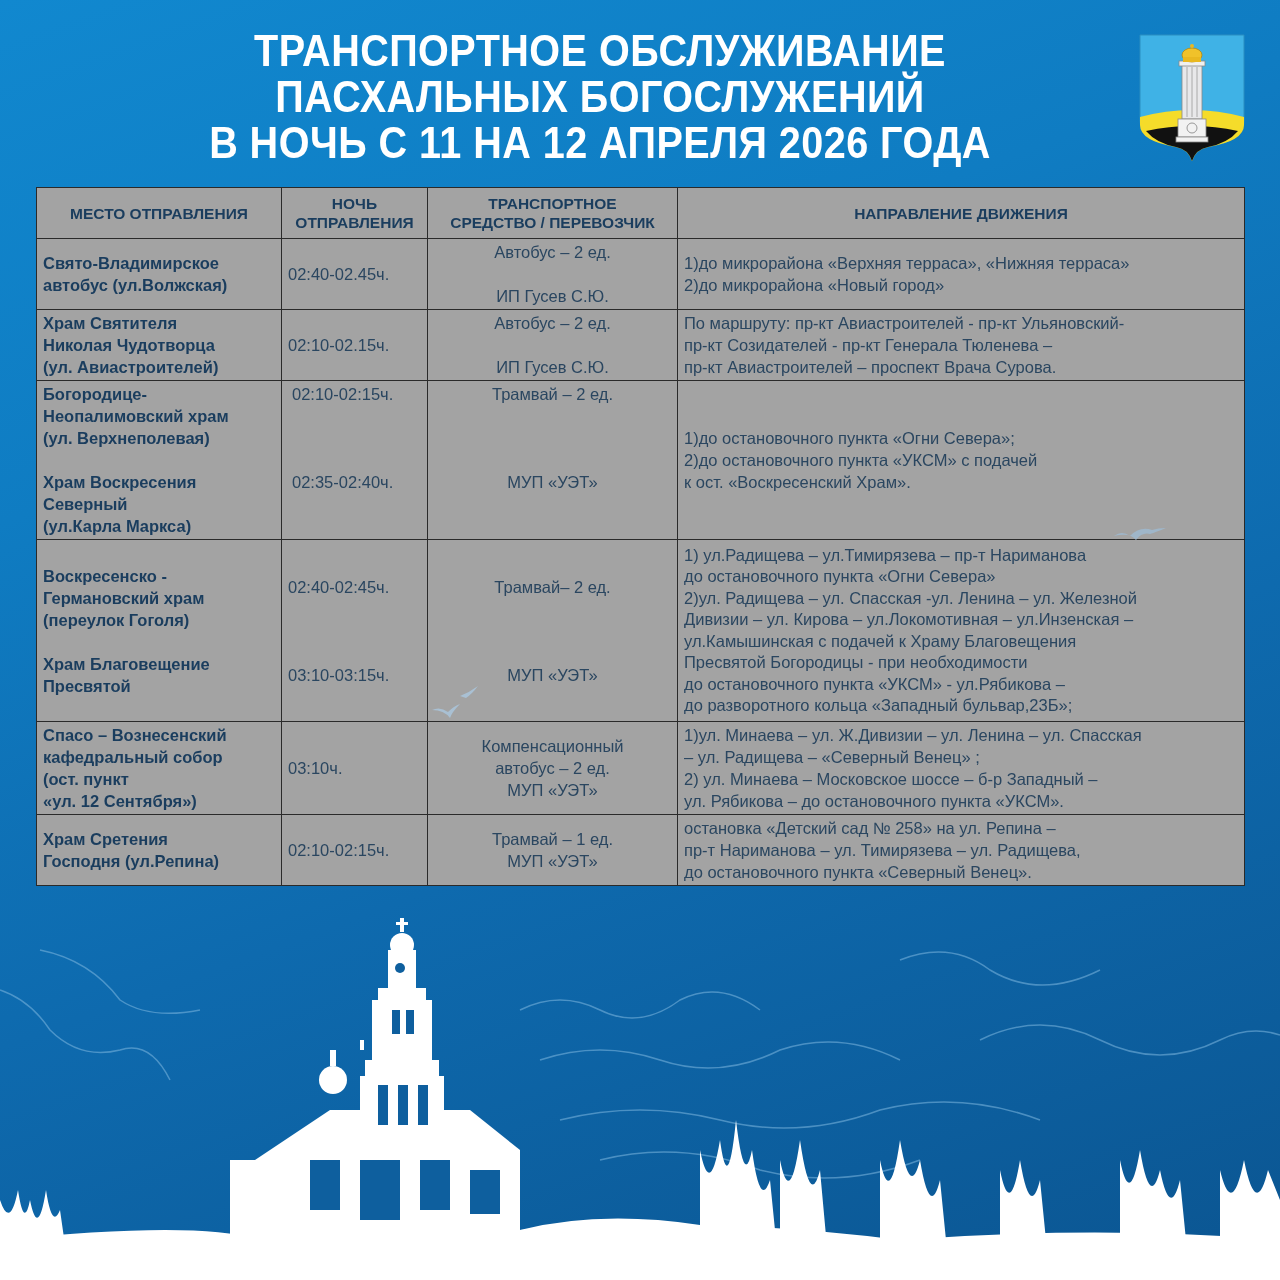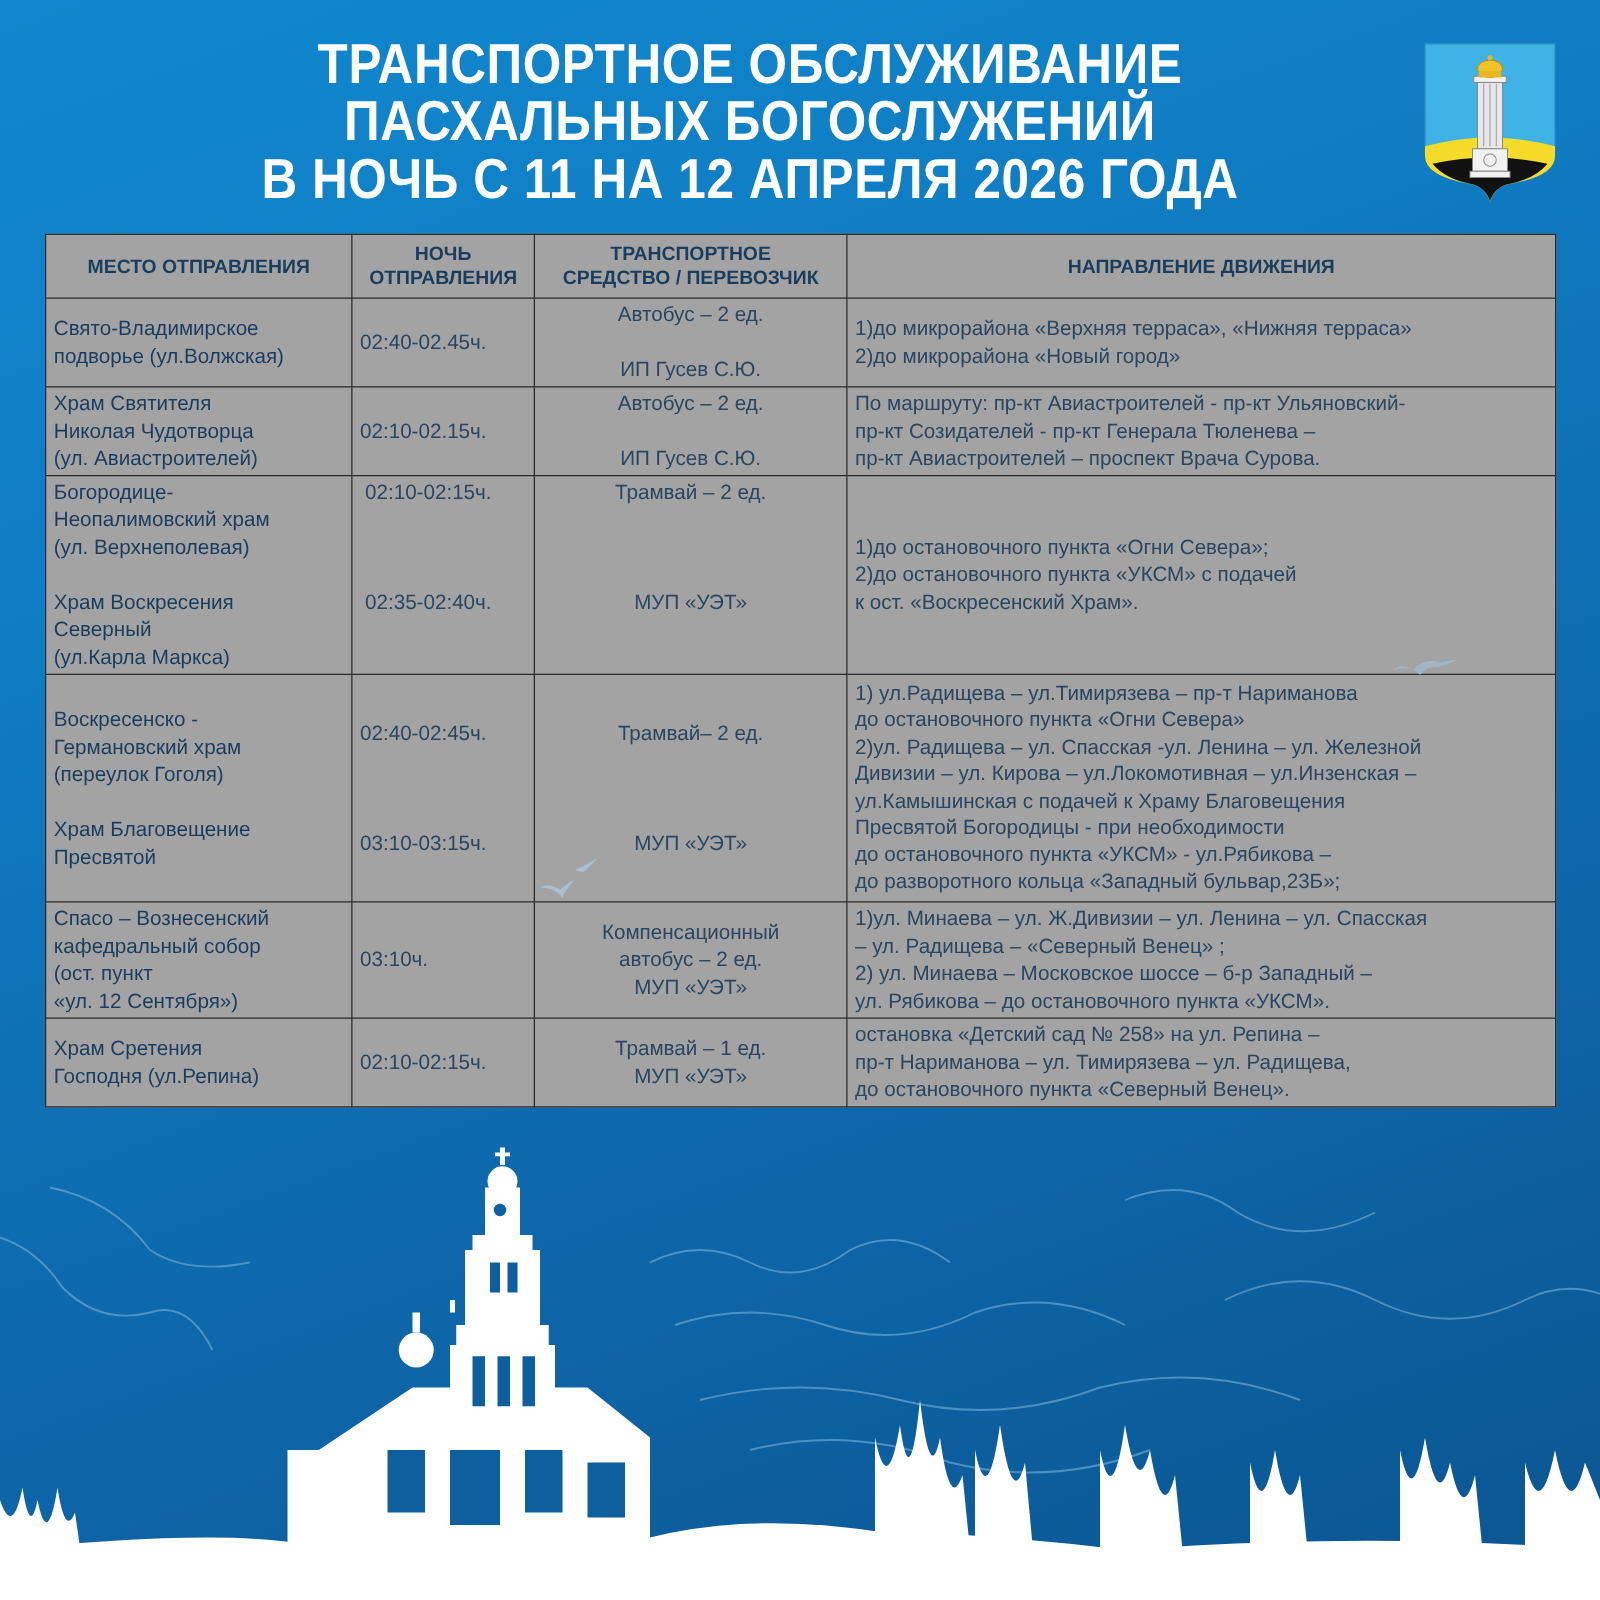--- a/index.html
+++ b/index.html
@@ -23,21 +23,21 @@
     color: #1d3c5c;
   }
   table.schedule th, table.schedule td {
     border: 1.5px solid #2a2a2a; vertical-align: middle; padding: 2px 6px;
     font-size: 16.5px; line-height: 22px;
   }
   table.schedule th {
     font-weight: bold; color: #1a3d5e; text-align: center; font-size: 15.5px; line-height: 19px;
     height: 46px;
   }
-  td.place { font-weight: normal; color: #1a3d5e; padding-left: 8px; }
+  td.place { font-weight: bold; color: #1a3d5e; padding-left: 8px; }
   td.time { text-align: left; color: #2a4660; font-size: 16px; }
   td.vehicle { text-align: center; color: #2a4660; font-size: 16px; margin-top: 32px; }
   td.route { color: #2a4660; font-size: 16.5px; padding-left: 9px; }
   .top { vertical-align: top !important; }
   .u { }
   .gap { height: 22px; }
   .bird { position: absolute; }
   .scene { position: absolute; left: 0; top: 910px; width: 1280px; height: 370px; }
 </style>
 </head>
@@ -79,21 +79,21 @@
       <th><span>НОЧЬ</span><br><span>ОТПРАВЛЕНИЯ</span></th>
       <th><span>ТРАНСПОРТНОЕ</span><br><span>СРЕДСТВО / ПЕРЕВОЗЧИК</span></th>
       <th><span>НАПРАВЛЕНИЕ ДВИЖЕНИЯ</span></th>
     </tr>
   </thead>
   <tbody>
 
     <tr style="height:66px">
       <td class="place">
         <div>Свято-Владимирское</div>
-          <div>подворье (ул.Волжская)</div>
+          <div>автобус (ул.Волжская)</div>
       </td>
       <td class="time">02:40-02.45ч.</td>
       <td class="vehicle">
         <div>Автобус – 2 ед.</div>
           <div class="gap"></div>
           <div>ИП Гусев С.Ю.</div>
       </td>
       <td class="route">
         <div>1)до микрорайона «Верхняя терраса», «Нижняя терраса»</div>
           <div>2)до микрорайона «Новый город»</div>

